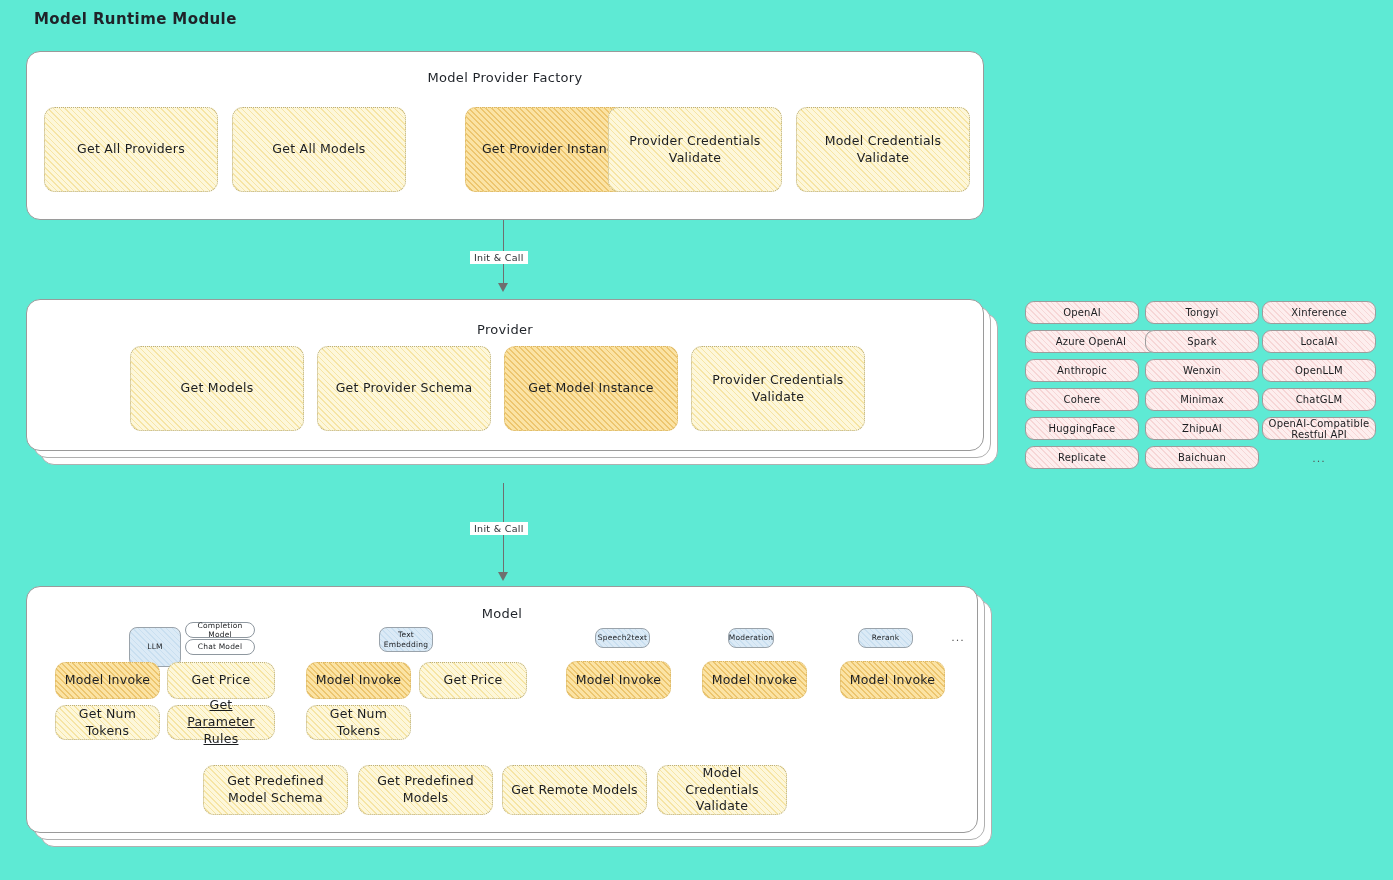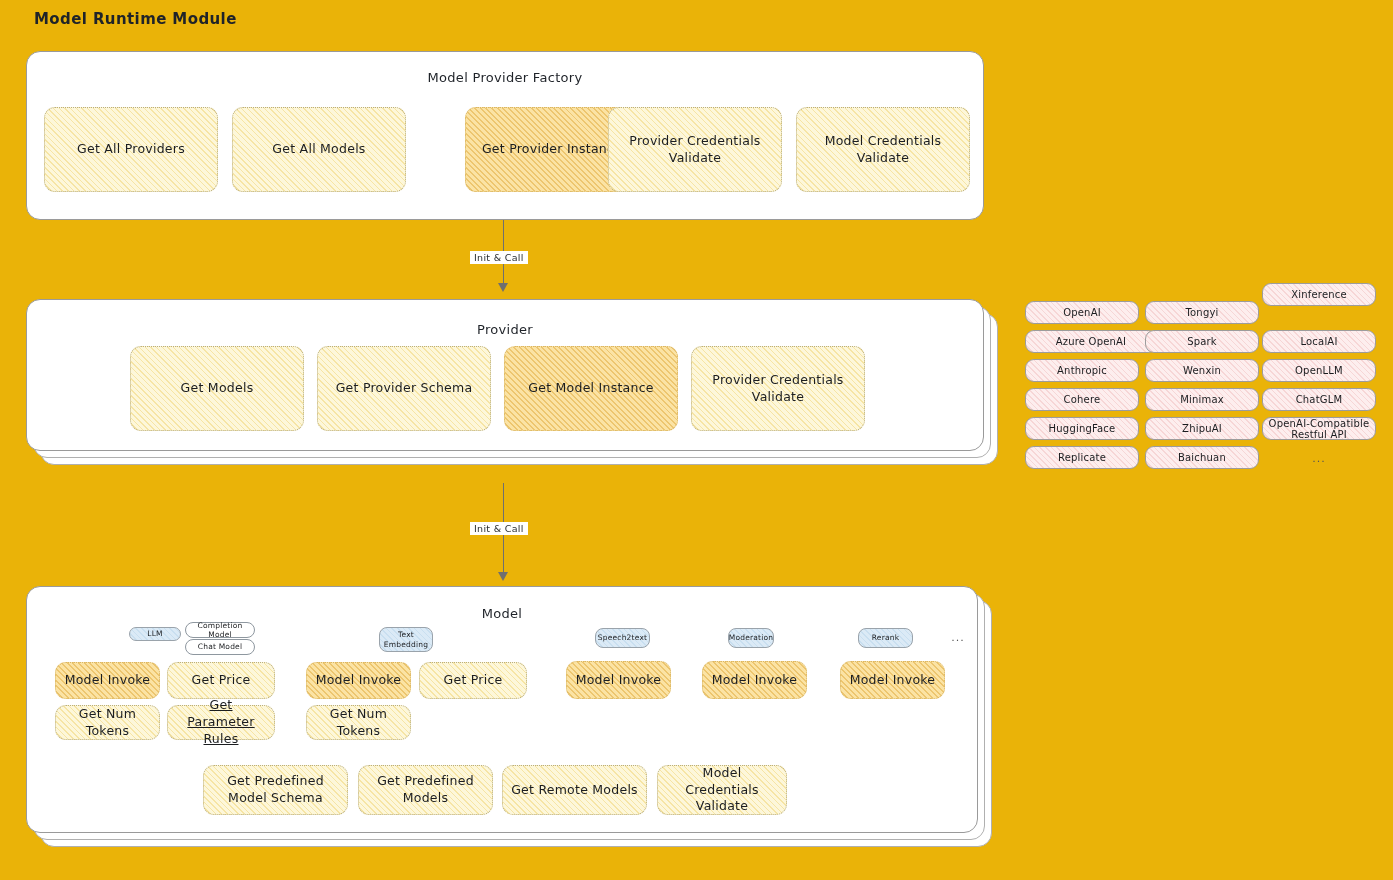--- a/index.html
+++ b/index.html
@@ -5,21 +5,21 @@
   * { box-sizing: border-box; }
   html, body {
     margin: 0; padding: 0;
     background: #ffffff;
     font-family: "DejaVu Sans", sans-serif;
   }
   #canvas {
     position: relative;
     width: 1393px;
     height: 880px;
-    background: #eab308;
+    background: #5eead4;
     overflow: hidden;
   }
 
   
   .page-title {
     position: absolute;
     left: 34px; top: 10px;
     font-family: "DejaVu Sans", sans-serif;
     font-size: 15px;
     font-weight: 600;
@@ -205,38 +205,38 @@
   <div class="tag" style="left:1025px; top:417px; width:114px; height:23px;">HuggingFace</div>
   <div class="tag" style="left:1025px; top:446px; width:114px; height:23px;">Replicate</div>
 
   <div class="tag" style="left:1145px; top:301px; width:114px; height:23px;">Tongyi</div>
   <div class="tag" style="left:1145px; top:330px; width:114px; height:23px;">Spark</div>
   <div class="tag" style="left:1145px; top:359px; width:114px; height:23px;">Wenxin</div>
   <div class="tag" style="left:1145px; top:388px; width:114px; height:23px;">Minimax</div>
   <div class="tag" style="left:1145px; top:417px; width:114px; height:23px;">ZhipuAI</div>
   <div class="tag" style="left:1145px; top:446px; width:114px; height:23px;">Baichuan</div>
 
-  <div class="tag" style="left:1262px; top:283px; width:114px; height:23px;">Xinference</div>
+  <div class="tag" style="left:1262px; top:301px; width:114px; height:23px;">Xinference</div>
   <div class="tag" style="left:1262px; top:330px; width:114px; height:23px;">LocalAI</div>
   <div class="tag" style="left:1262px; top:359px; width:114px; height:23px;">OpenLLM</div>
   <div class="tag" style="left:1262px; top:388px; width:114px; height:23px;">ChatGLM</div>
   <div class="tag" style="left:1262px; top:417px; width:114px; height:23px;">OpenAI-Compatible Restful API</div>
   <div class="ellipsis-tag" style="left:1262px; top:452px; width:114px;">...</div>
 
   <div class="arrow-line" style="left:503px; top:483px; height:95px;"></div>
   <div class="arrow-head" style="left:498px; top:572px;"></div>
   <div class="arrow-label" style="left:470px; top:522px;">Init &amp; Call</div>
 
   <div class="stack-under" style="left:40px; top:600px; width:952px; height:247px;"></div>
   <div class="stack-under" style="left:33px; top:593px; width:952px; height:247px;"></div>
   <div class="sketch-box" style="left:26px; top:586px; width:952px; height:247px;">
     <div class="container-title" style="top:19px;">Model</div>
   </div>
 
-  <div class="badge" style="left:129px; top:627px; width:52px; height:14px;">LLM</div>
+  <div class="badge" style="left:129px; top:627px; width:52px; height:40px;">LLM</div>
   <div class="badge plain" style="left:185px; top:622px; width:70px; height:16px;">Completion Model</div>
   <div class="badge plain" style="left:185px; top:639px; width:70px; height:16px;">Chat Model</div>
 
   <div class="node hl" style="left:55px; top:662px; width:105px; height:37px;">Model Invoke</div>
   <div class="node" style="left:167px; top:662px; width:108px; height:37px;">Get Price</div>
   <div class="node" style="left:55px; top:705px; width:105px; height:35px;">Get Num Tokens</div>
   <div class="node" style="left:167px; top:705px; width:108px; height:35px;text-decoration:underline;">Get Parameter Rules</div>
 
   <div class="badge" style="left:379px; top:627px; width:54px; height:25px;">Text Embedding</div>
 

